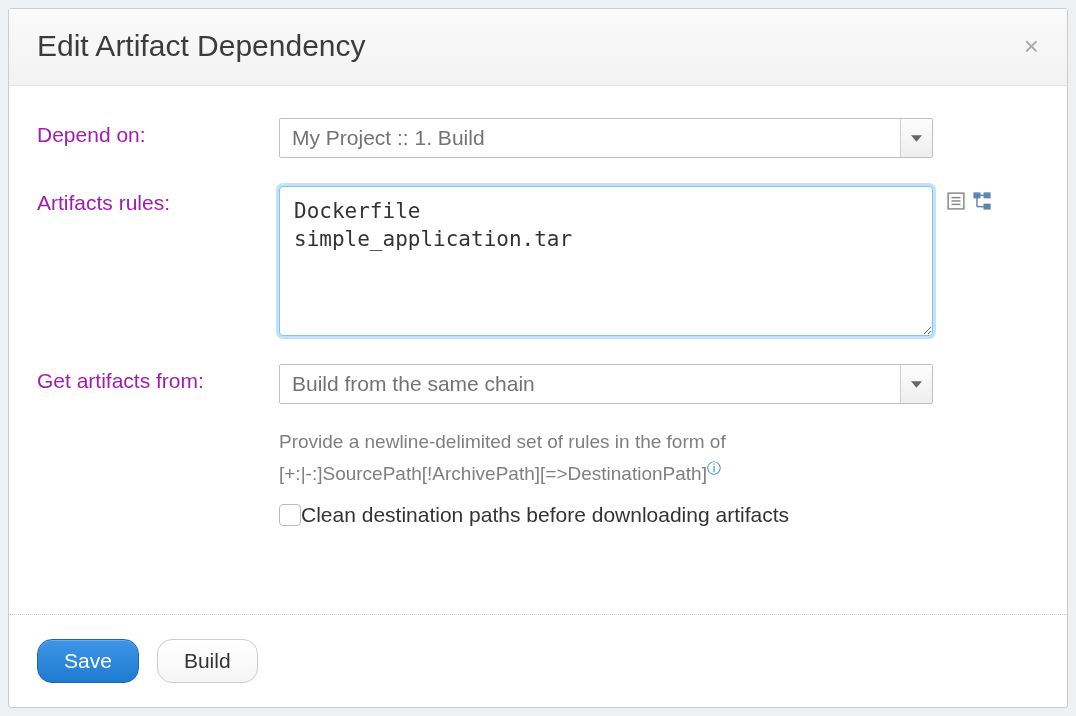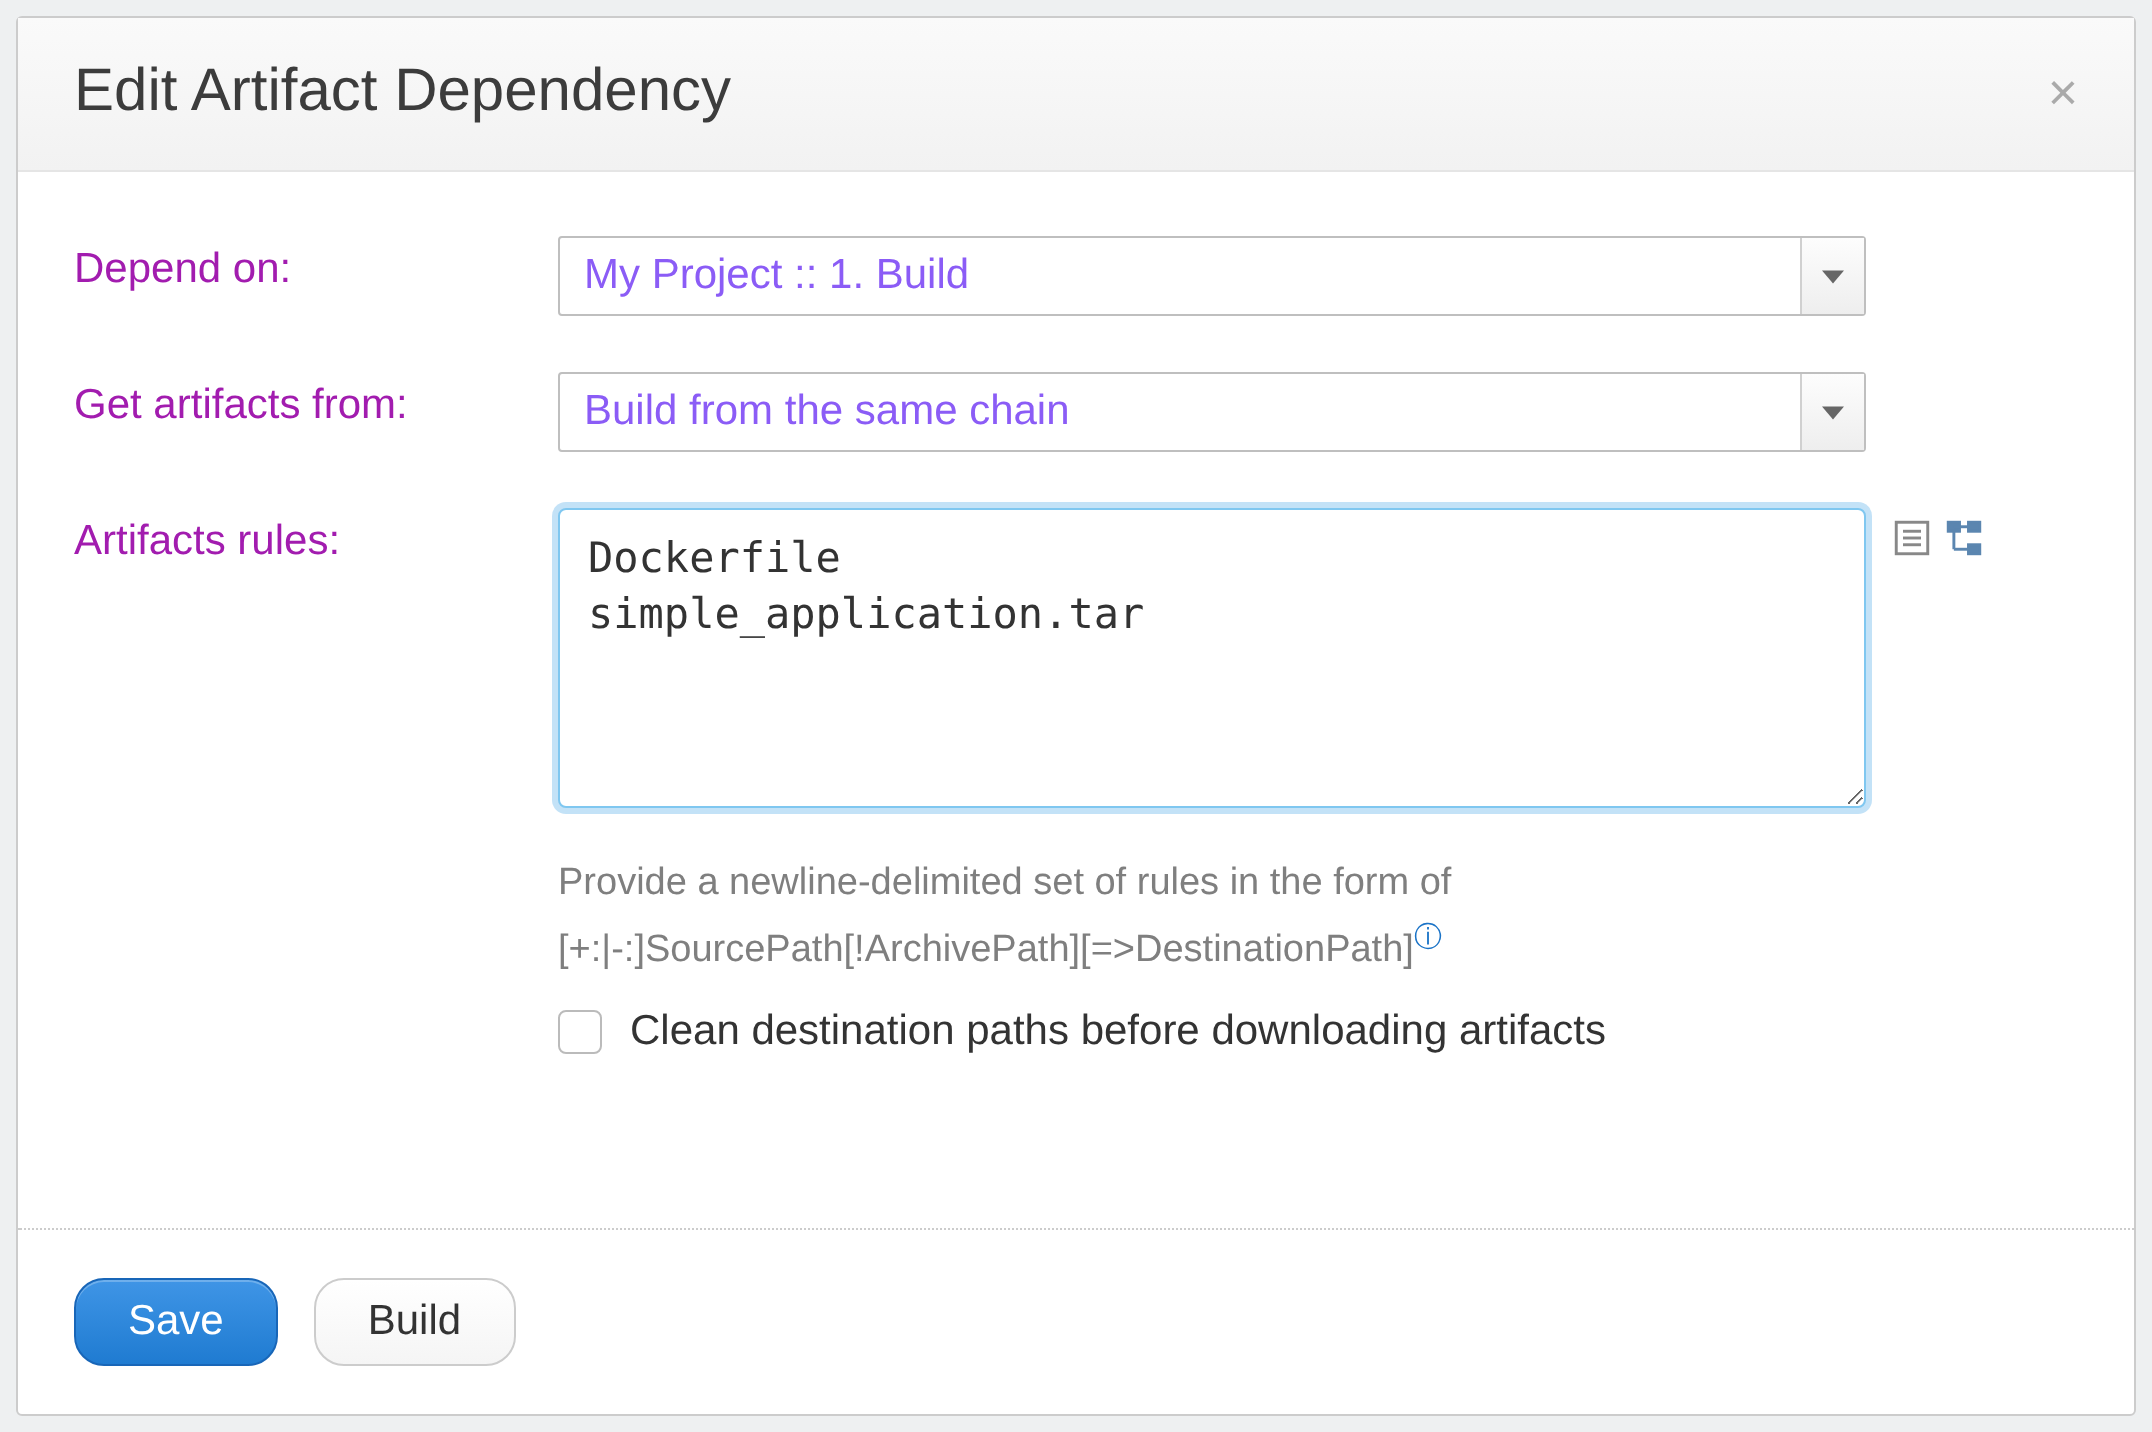--- a/index.html
+++ b/index.html
@@ -68,21 +68,21 @@
     position: relative;
     width: 654px;
     border: 1px solid #bfbfbf;
     border-radius: 2px;
     background: #fff;
     height: 40px;
     display: flex;
     align-items: center;
     padding: 0 40px 0 12px;
     font-size: 21px;
-    color: #8b5cf6;
+    color: #737373;
     cursor: pointer;
   }
   .select-arrow {
     position: absolute;
     right: 0;
     top: 0;
     bottom: 0;
     width: 32px;
     border-left: 1px solid #d0d0d0;
     background: linear-gradient(#fdfdfd, #eee);
@@ -126,21 +126,20 @@
     color: #1a73c7;
     font-size: 14px;
     cursor: pointer;
   }
   .checkbox-row {
     margin-left: 242px;
     display: flex;
     align-items: center;
     font-size: 21px;
     color: #333;
-    gap: 14px;
   }
   .checkbox-box {
     width: 22px;
     height: 22px;
     border: 1px solid #bbb;
     border-radius: 4px;
     background: #fff;
     cursor: pointer;
     flex-shrink: 0;
   }
@@ -182,34 +181,20 @@
     <span class="close-x">×</span>
   </div>
 
   <div class="dialog-body">
 
     <div class="form-row">
       <div class="form-label">Depend on:</div>
       <div class="form-field">
         <div class="select-box">
           <span>My Project :: 1. Build</span>
-          <span class="select-arrow">
-            <svg viewBox="0 0 10 6">
-                <path d="M0 0 L5 6 L10 0 Z"></path>
-              </svg>
-          </span>
-        </div>
-      </div>
-    </div>
-
-    <div class="form-row">
-      <div class="form-label">Get artifacts from:</div>
-      <div class="form-field">
-        <div class="select-box">
-          <span>Build from the same chain</span>
           <span class="select-arrow">
             <svg viewBox="0 0 10 6">
                 <path d="M0 0 L5 6 L10 0 Z"></path>
               </svg>
           </span>
         </div>
       </div>
     </div>
 
     <div class="form-row top-align">
@@ -233,20 +218,34 @@
               <rect x="10" y="11" width="5" height="4" fill="#5b86b0"></rect>
               <line x1="3.5" y1="5" x2="3.5" y2="13"></line>
               <line x1="3.5" y1="3" x2="10" y2="3"></line>
               <line x1="3.5" y1="13" x2="10" y2="13"></line>
             </svg>
           </span>
         </div>
       </div>
     </div>
 
+    <div class="form-row">
+      <div class="form-label">Get artifacts from:</div>
+      <div class="form-field">
+        <div class="select-box">
+          <span>Build from the same chain</span>
+          <span class="select-arrow">
+            <svg viewBox="0 0 10 6">
+                <path d="M0 0 L5 6 L10 0 Z"></path>
+              </svg>
+          </span>
+        </div>
+      </div>
+    </div>
+
     <div class="hint-block">
       <span>Provide a newline-delimited set of rules in the form of</span><br>
       <span>[+:|-:]SourcePath[!ArchivePath][=&gt;DestinationPath]</span><sup>ⓘ</sup>
     </div>
 
     <div class="checkbox-row">
       <span class="checkbox-box"></span>
       <span>Clean destination paths before downloading artifacts</span>
     </div>
 

